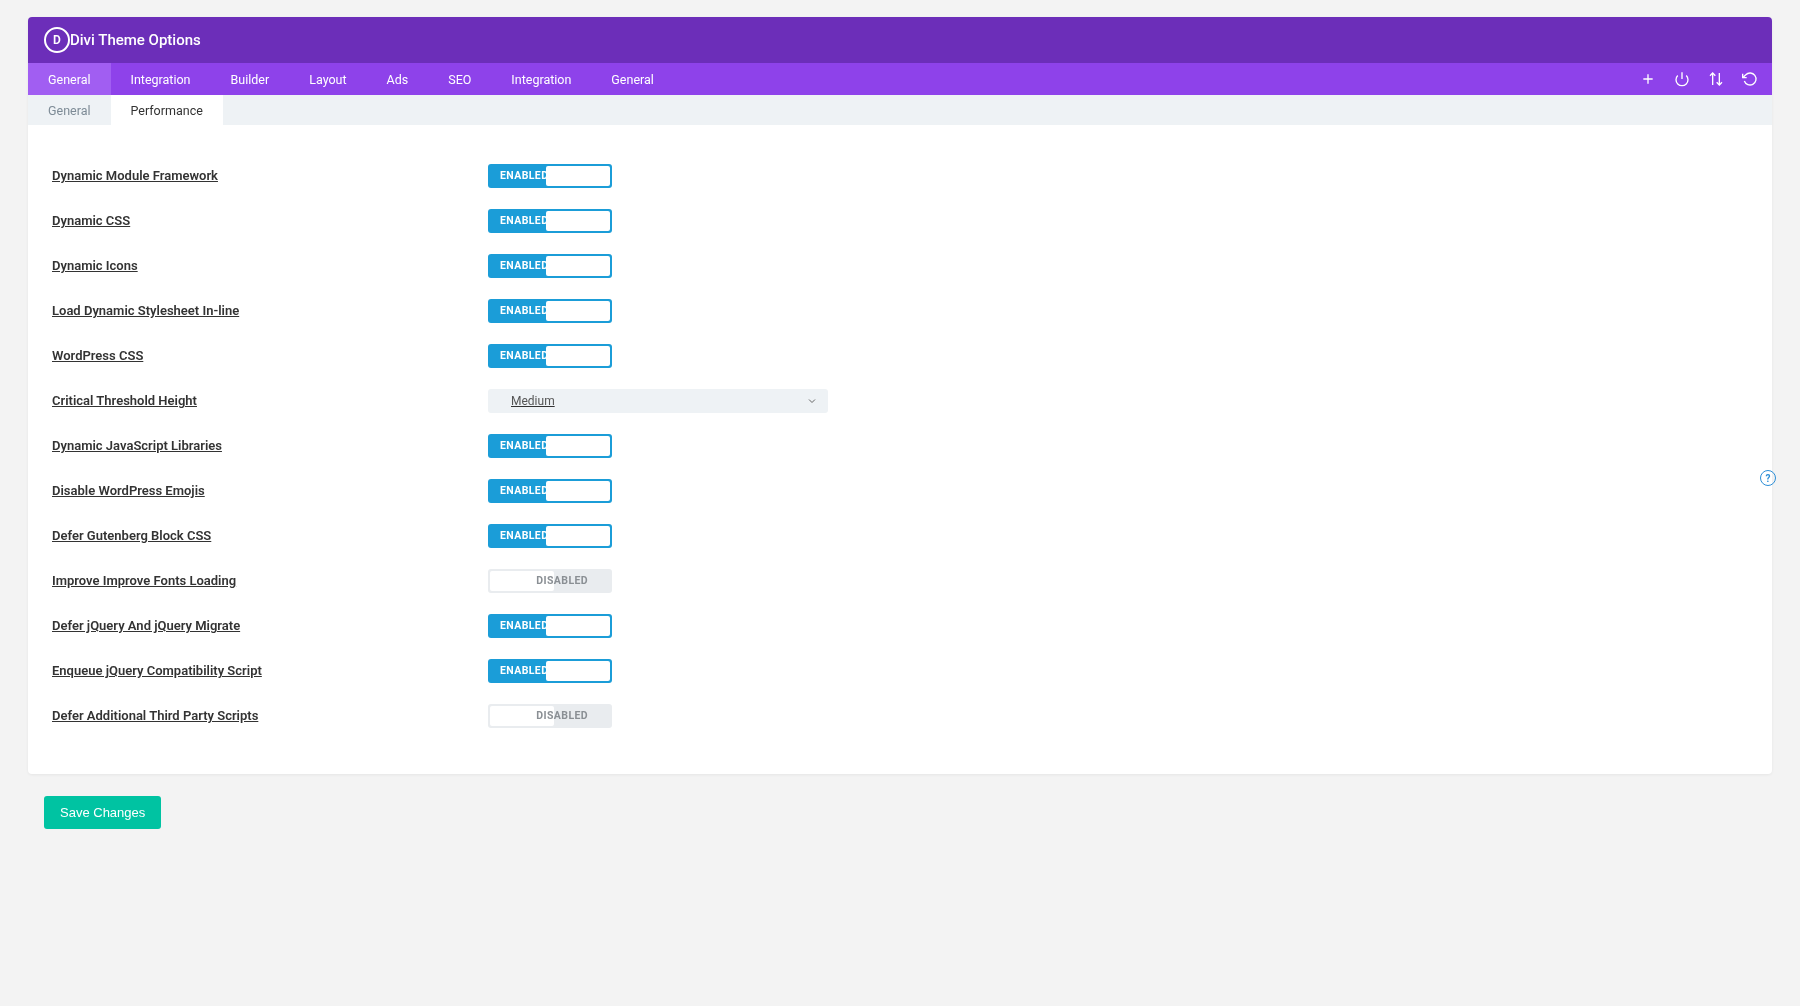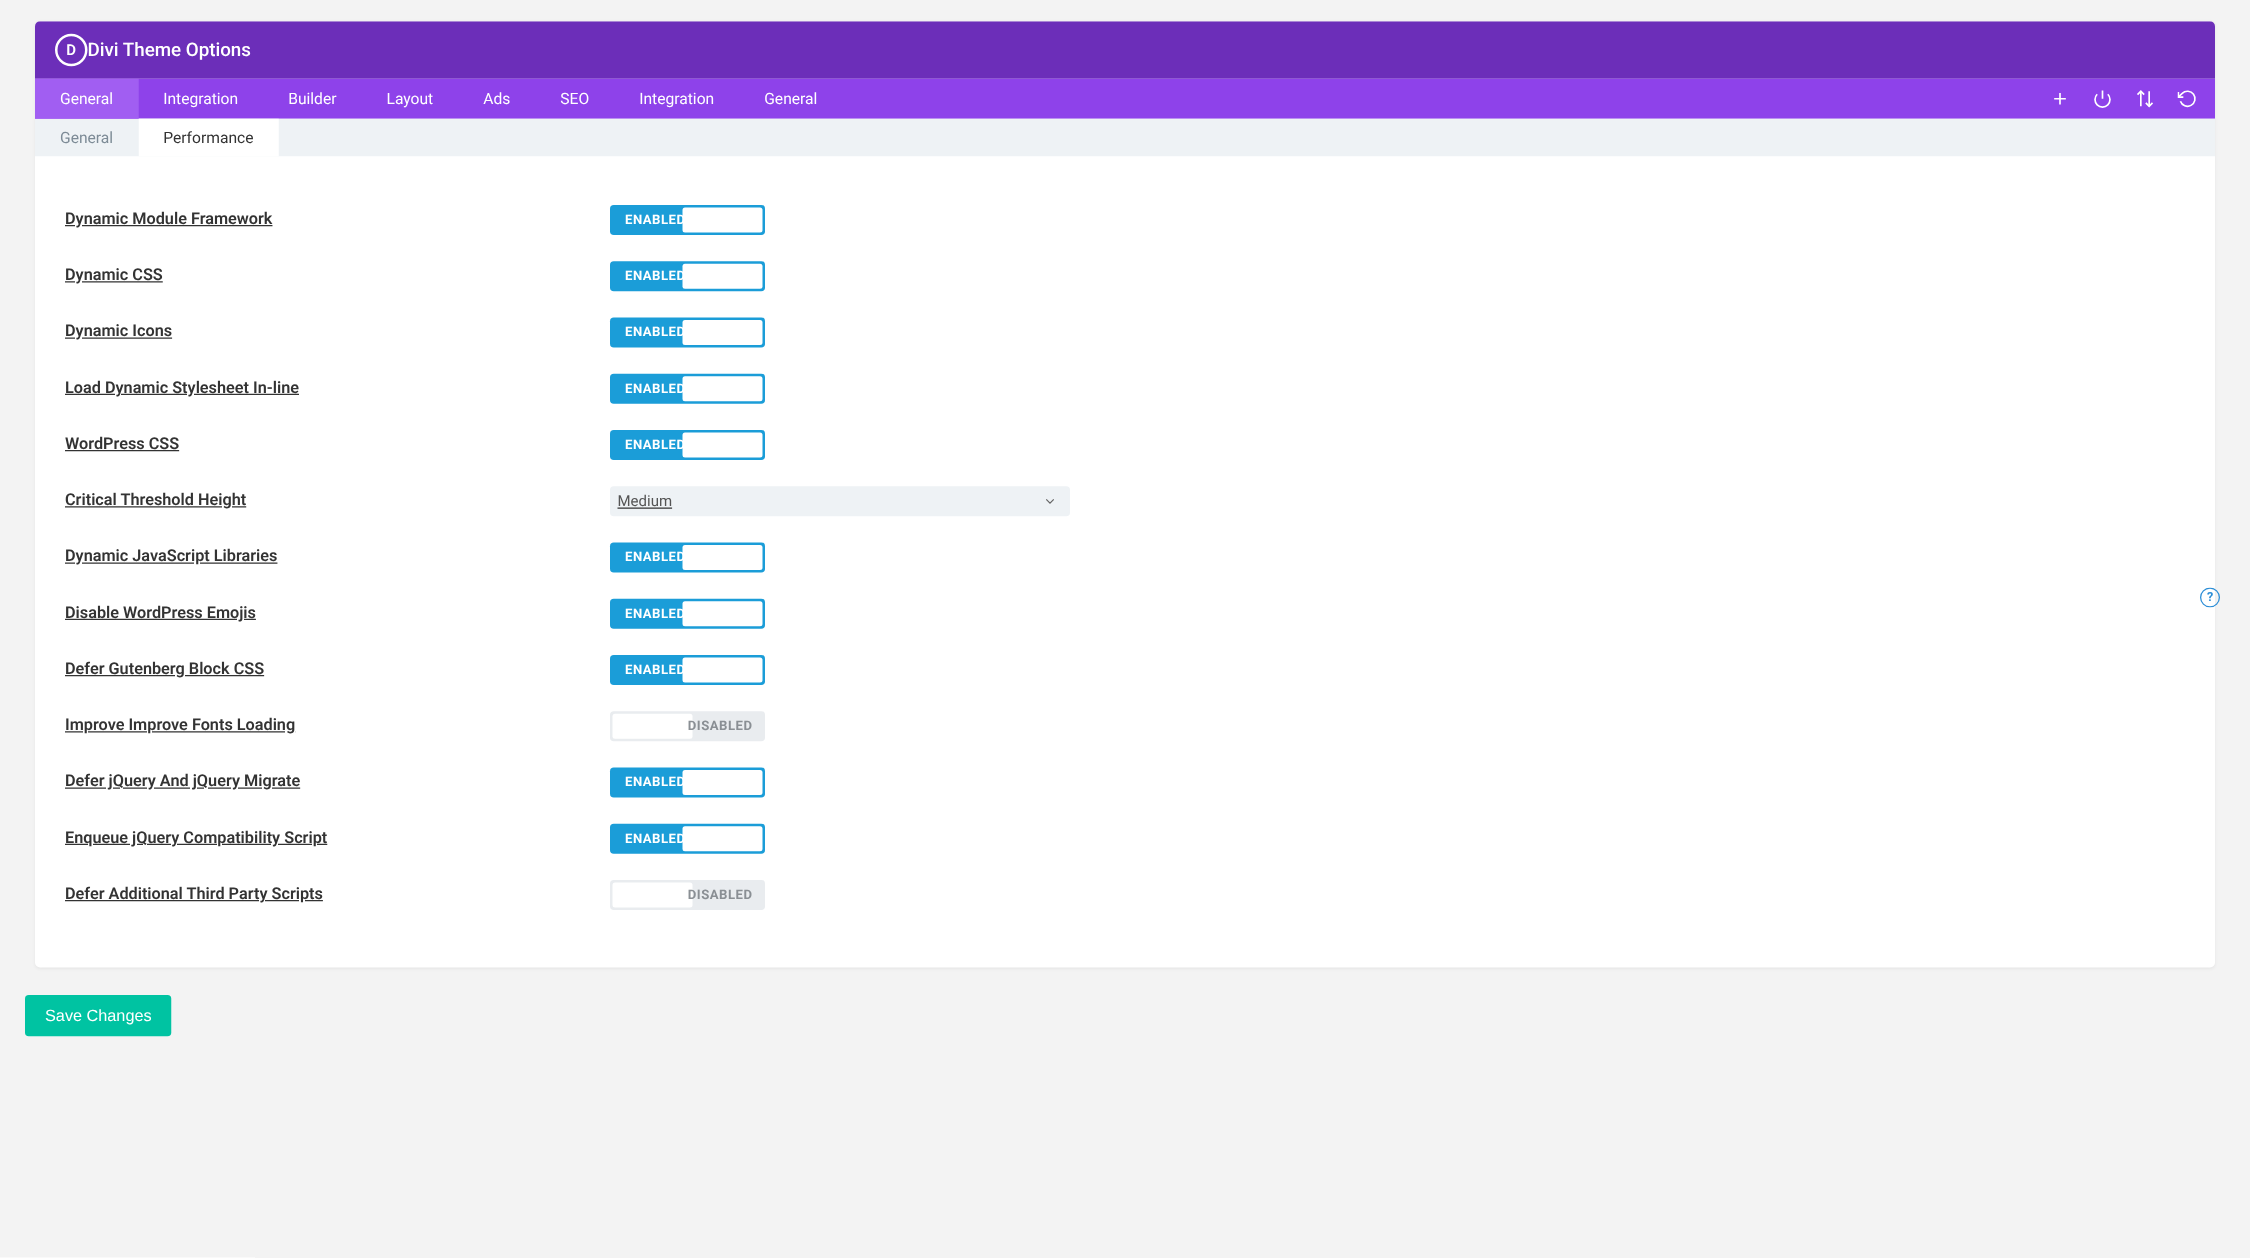--- a/index.html
+++ b/index.html
@@ -103,40 +103,40 @@
   }
   .toggle.enabled { background: #1b9dd8; color:#fff; }
   .toggle.disabled { background: #e9ecef; color:#8a8f94; }
   .toggle-knob {
     position: absolute; top:2px; bottom:2px; width: 64px;
     background: #fff; border-radius: 2px;
   }
   .toggle.enabled .toggle-knob { right: 2px; }
   .toggle.disabled .toggle-knob { left: 2px; }
   .toggle-text-en { position:absolute; left:12px; }
-  .toggle-text-dis { position:absolute; right:10px; }
+  .toggle-text-dis { position:absolute; right:24px; }
   
   .select {
-    width: 368px; height: 24px;
+    width: 340px; height: 24px;
     background: #eef2f5;
     border-radius: 3px;
     display:flex; align-items:center;
-    padding: 0 6px;
+    padding: 0 23px;
     font-size: 12px;
     color: #555;
     position: relative;
     cursor:pointer;
   }
   .select-chevron {
     position:absolute; right:10px; top:50%; transform:translateY(-50%);
     width:12px; height:12px;
   }
   
   .save-btn {
-    margin: 22px 0 0 20px;
+    margin: 22px 0 0 44px;
     background: #00c3a2;
     color:#fff;
     border:none;
     padding: 9px 16px;
     font-size: 13px;
     border-radius: 3px;
     cursor:pointer;
   }
   
   .help-bubble {

